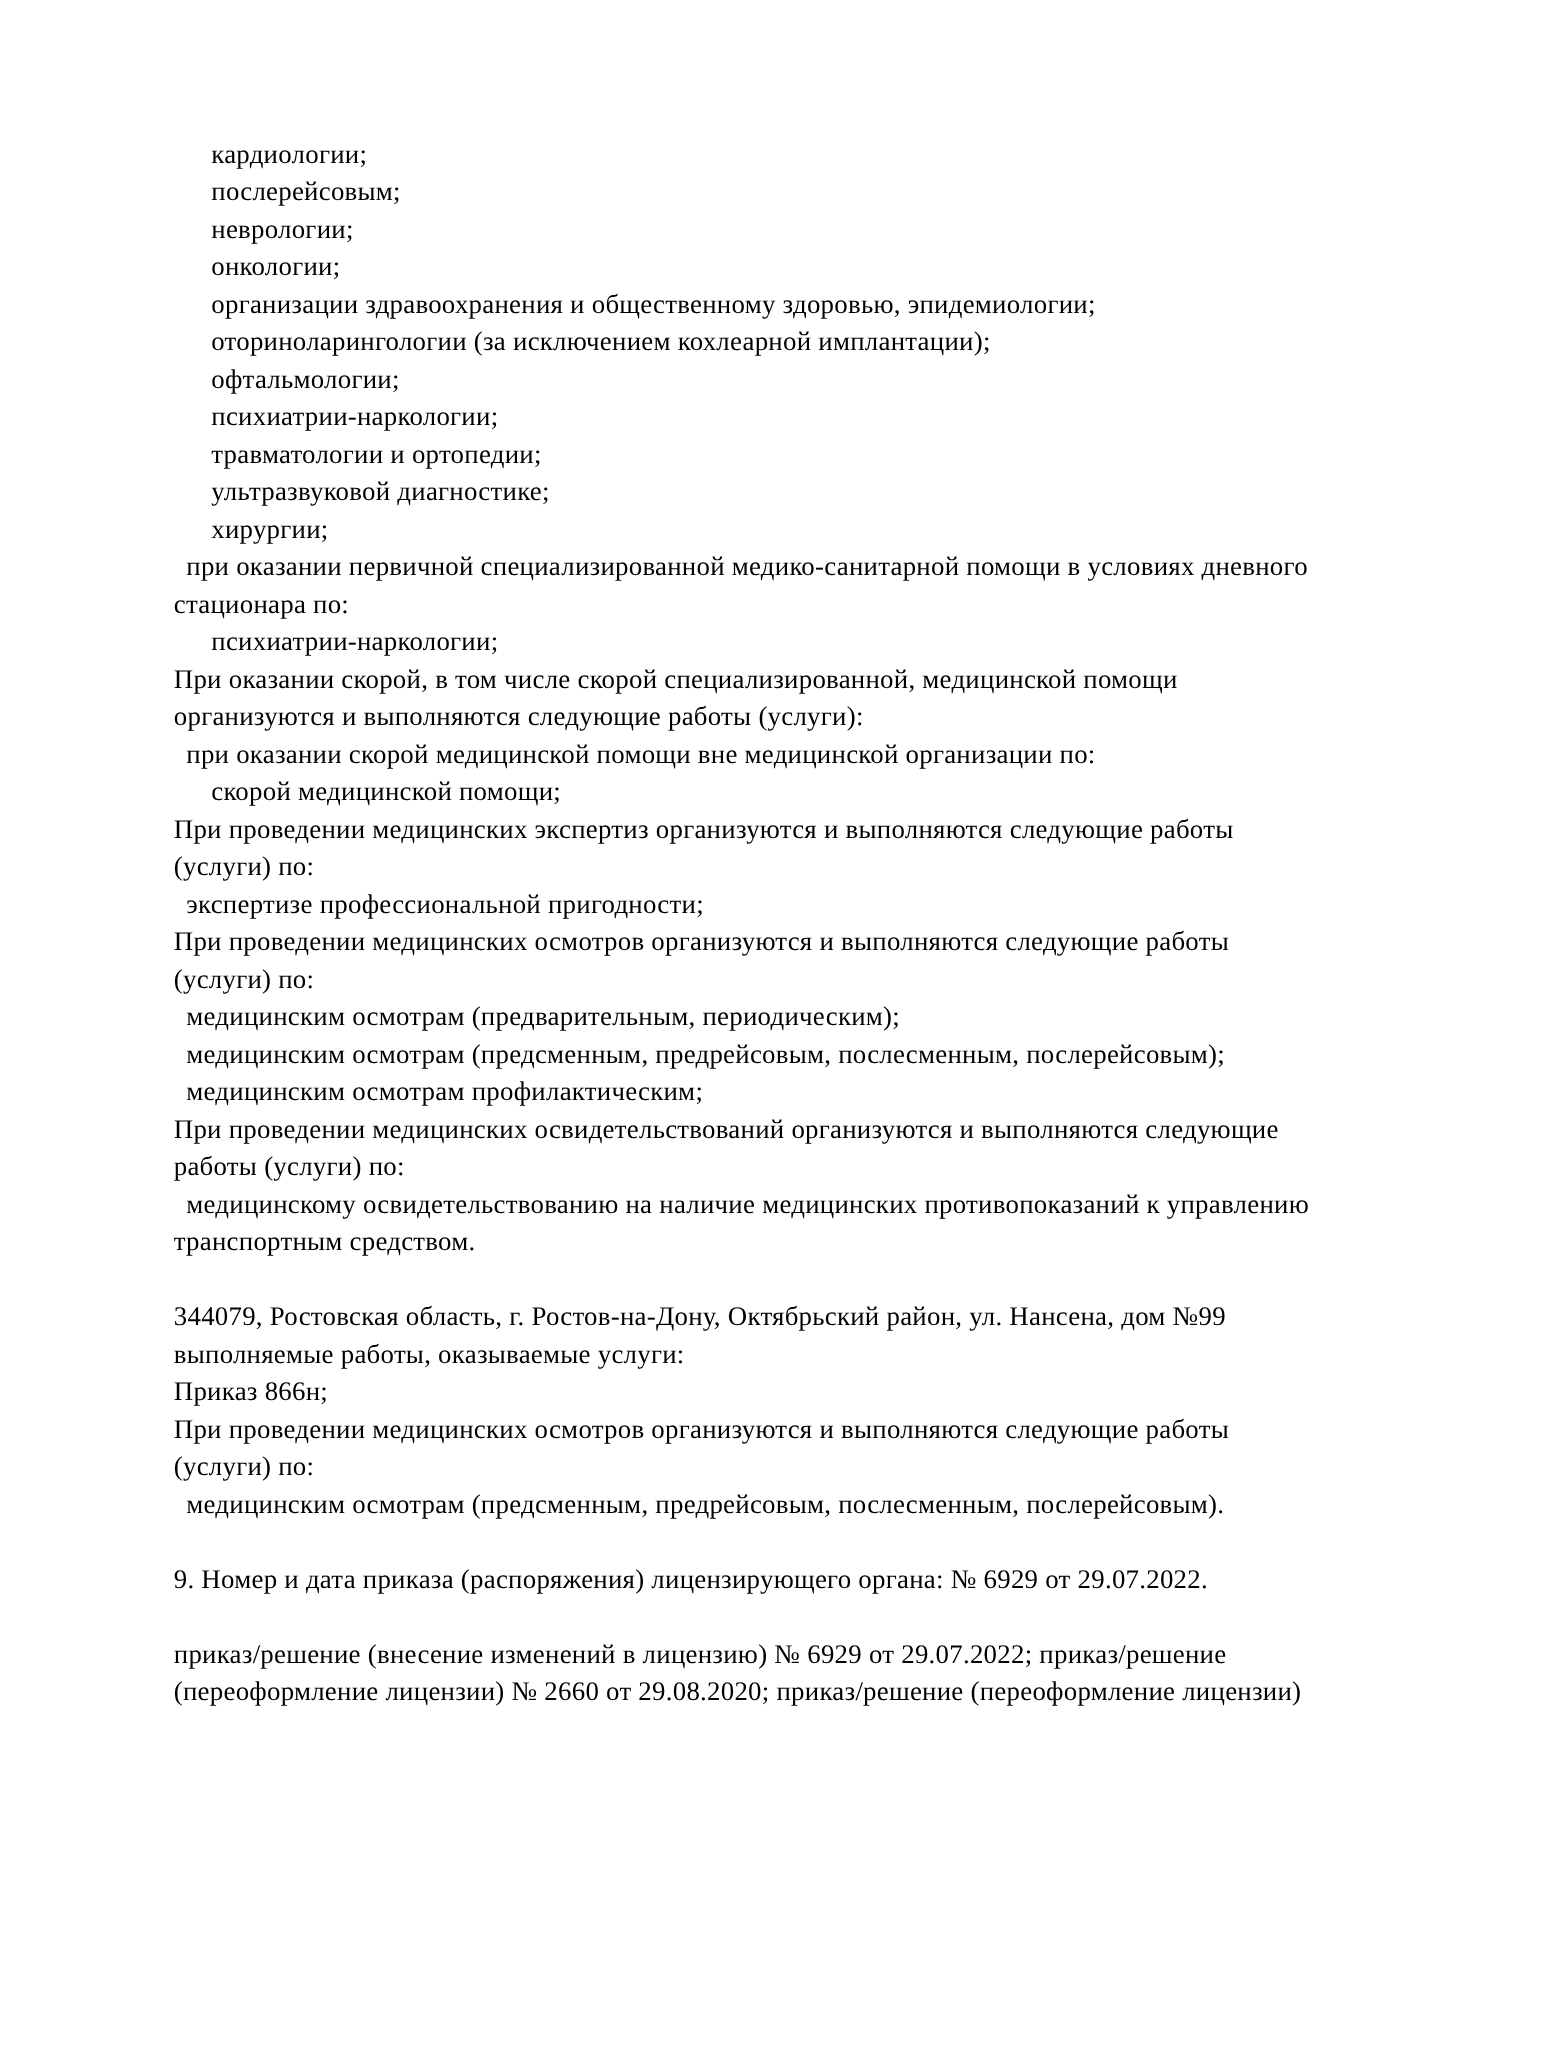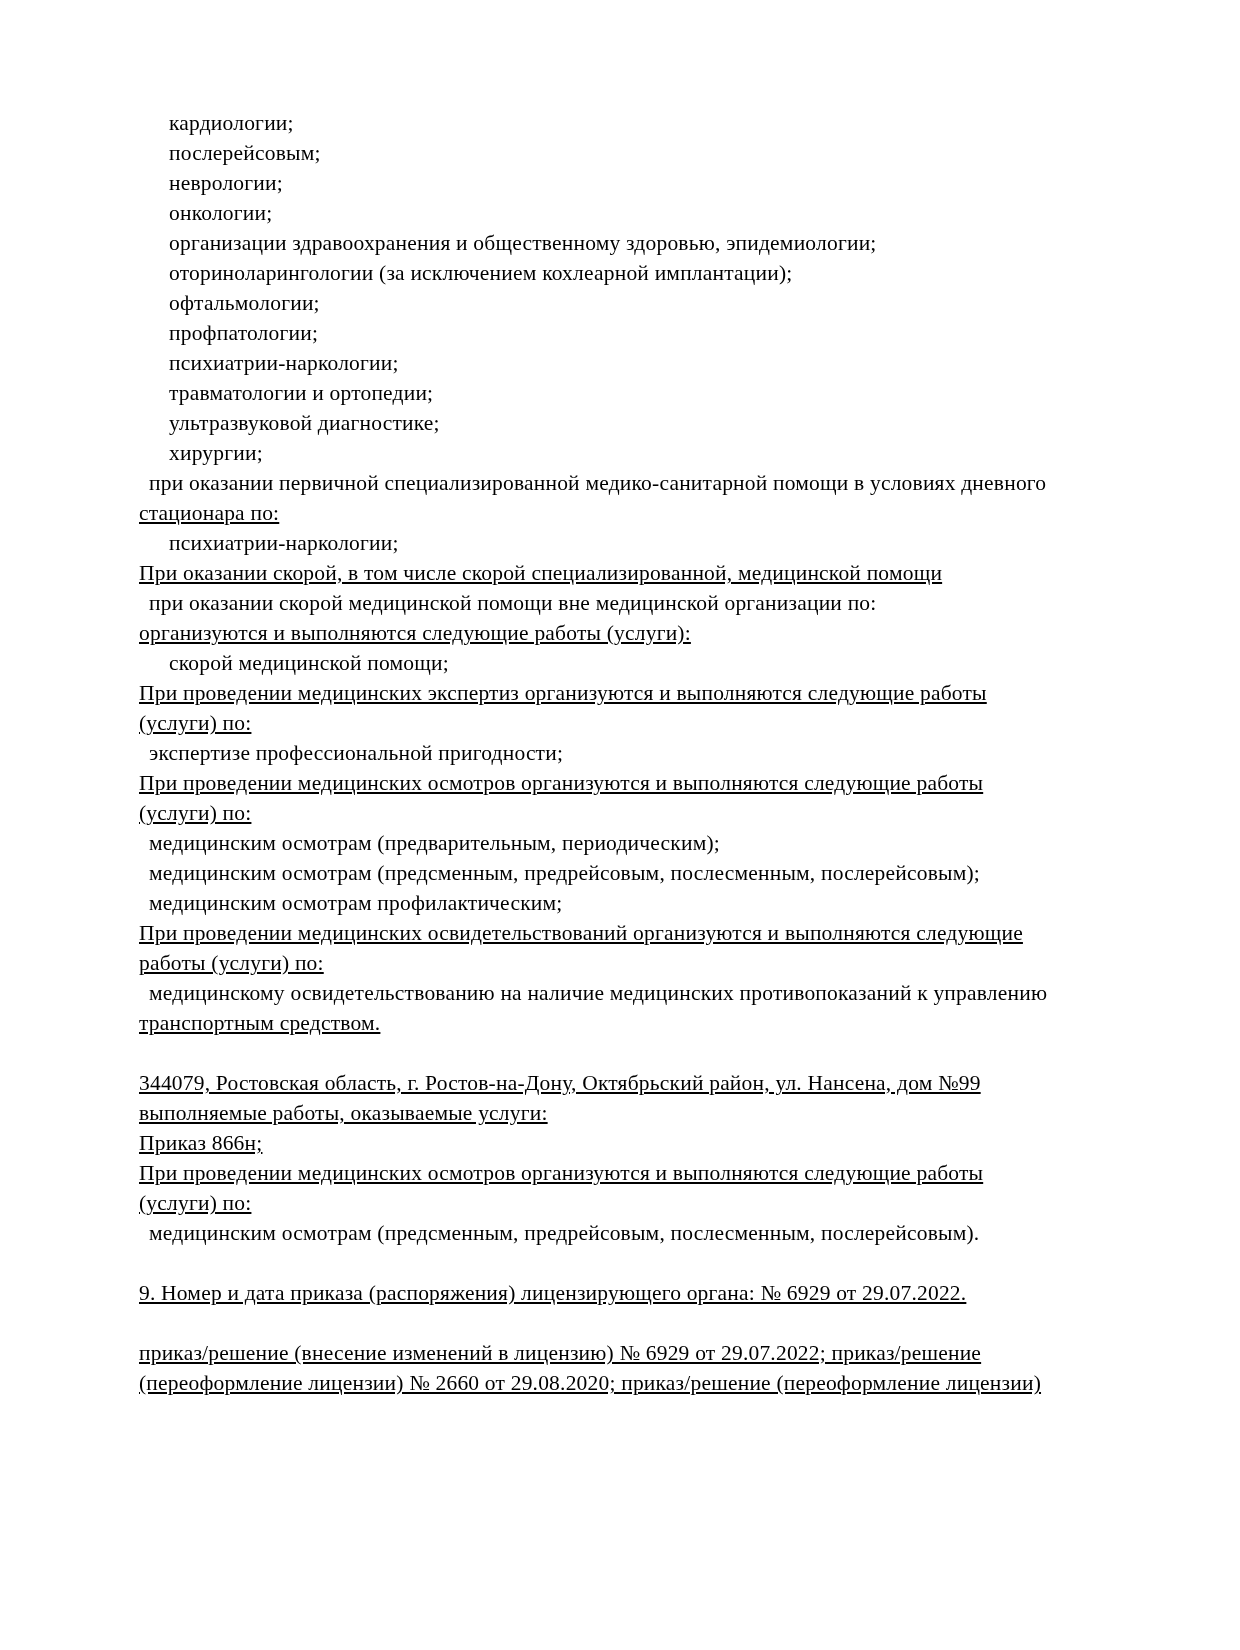--- a/index.html
+++ b/index.html
@@ -24,46 +24,45 @@
     box-sizing: border-box;
     padding: 108px 60px 0 139px;
   }
   .ln {
     height: 30px;
     line-height: 30px;
     font-size: 21.5px;
     white-space: nowrap;
     letter-spacing: 0.2px;
   }
-  .i0 { padding-left: 0; text-decoration: underline; }
+  .i0 { padding-left: 0; }
   .i1 { padding-left: 10px; }
   .i2 { padding-left: 30px; }
 </style>
 </head>
 <body>
 
 <div class="page">
   <div class="ln i2">кардиологии;</div>
   <div class="ln i2">послерейсовым;</div>
   <div class="ln i2">неврологии;</div>
   <div class="ln i2">онкологии;</div>
   <div class="ln i2">организации здравоохранения и общественному здоровью, эпидемиологии;</div>
   <div class="ln i2">оториноларингологии (за исключением кохлеарной имплантации);</div>
   <div class="ln i2">офтальмологии;</div>
-  <div class="ln i2">профпатологии;</div>
   <div class="ln i2">психиатрии-наркологии;</div>
   <div class="ln i2">травматологии и ортопедии;</div>
   <div class="ln i2">ультразвуковой диагностике;</div>
   <div class="ln i2">хирургии;</div>
   <div class="ln i1">при оказании первичной специализированной медико-санитарной помощи в условиях дневного</div>
   <div class="ln i0">стационара по:</div>
   <div class="ln i2">психиатрии-наркологии;</div>
   <div class="ln i0">При оказании скорой, в том числе скорой специализированной, медицинской помощи</div>
+  <div class="ln i0">организуются и выполняются следующие работы (услуги):</div>
   <div class="ln i1">при оказании скорой медицинской помощи вне медицинской организации по:</div>
-  <div class="ln i0">организуются и выполняются следующие работы (услуги):</div>
   <div class="ln i2">скорой медицинской помощи;</div>
   <div class="ln i0">При проведении медицинских экспертиз организуются и выполняются следующие работы</div>
   <div class="ln i0">(услуги) по:</div>
   <div class="ln i1">экспертизе профессиональной пригодности;</div>
   <div class="ln i0">При проведении медицинских осмотров организуются и выполняются следующие работы</div>
   <div class="ln i0">(услуги) по:</div>
   <div class="ln i1">медицинским осмотрам (предварительным, периодическим);</div>
   <div class="ln i1">медицинским осмотрам (предсменным, предрейсовым, послесменным, послерейсовым);</div>
   <div class="ln i1">медицинским осмотрам профилактическим;</div>
   <div class="ln i0">При проведении медицинских освидетельствований организуются и выполняются следующие</div>

